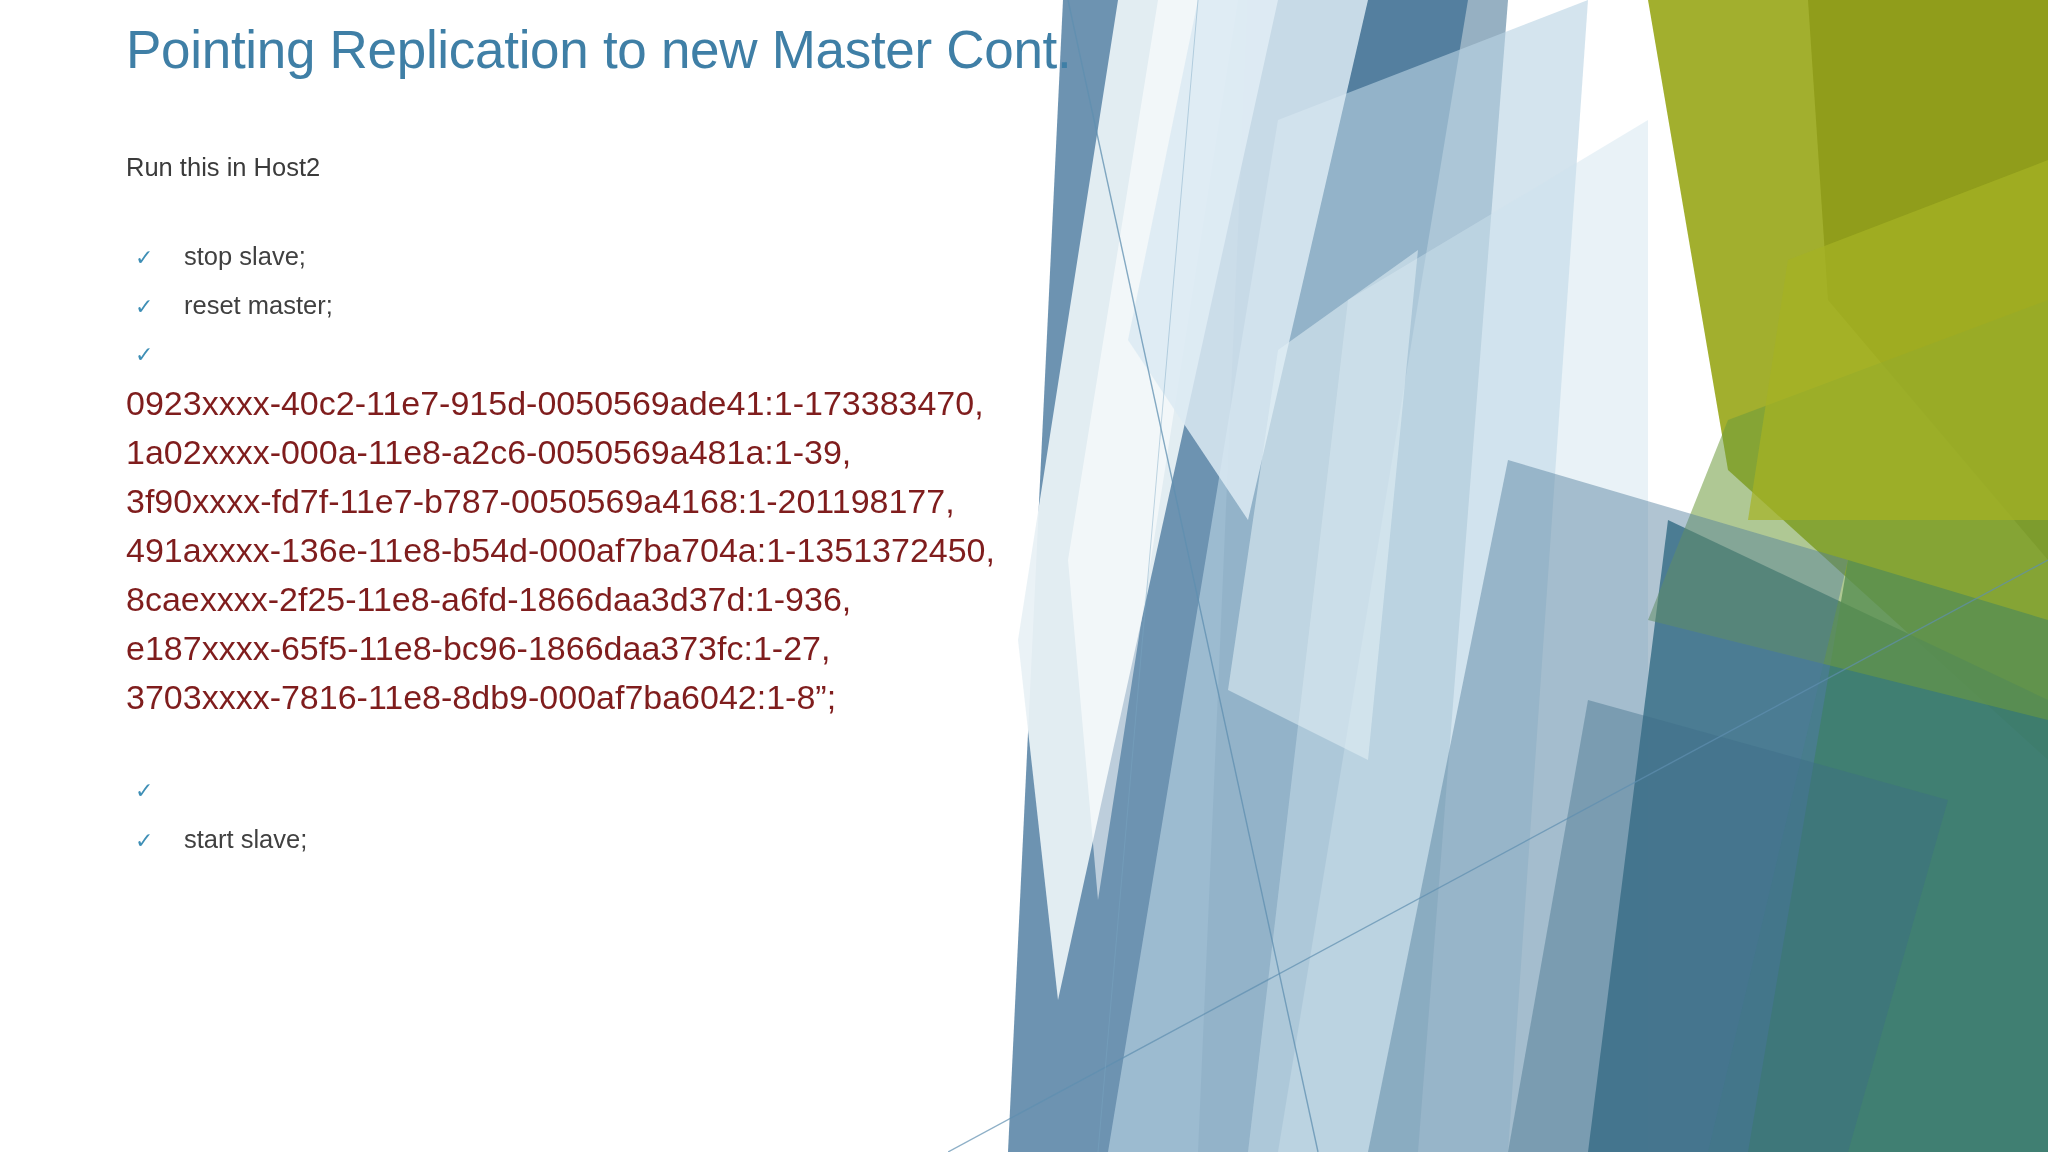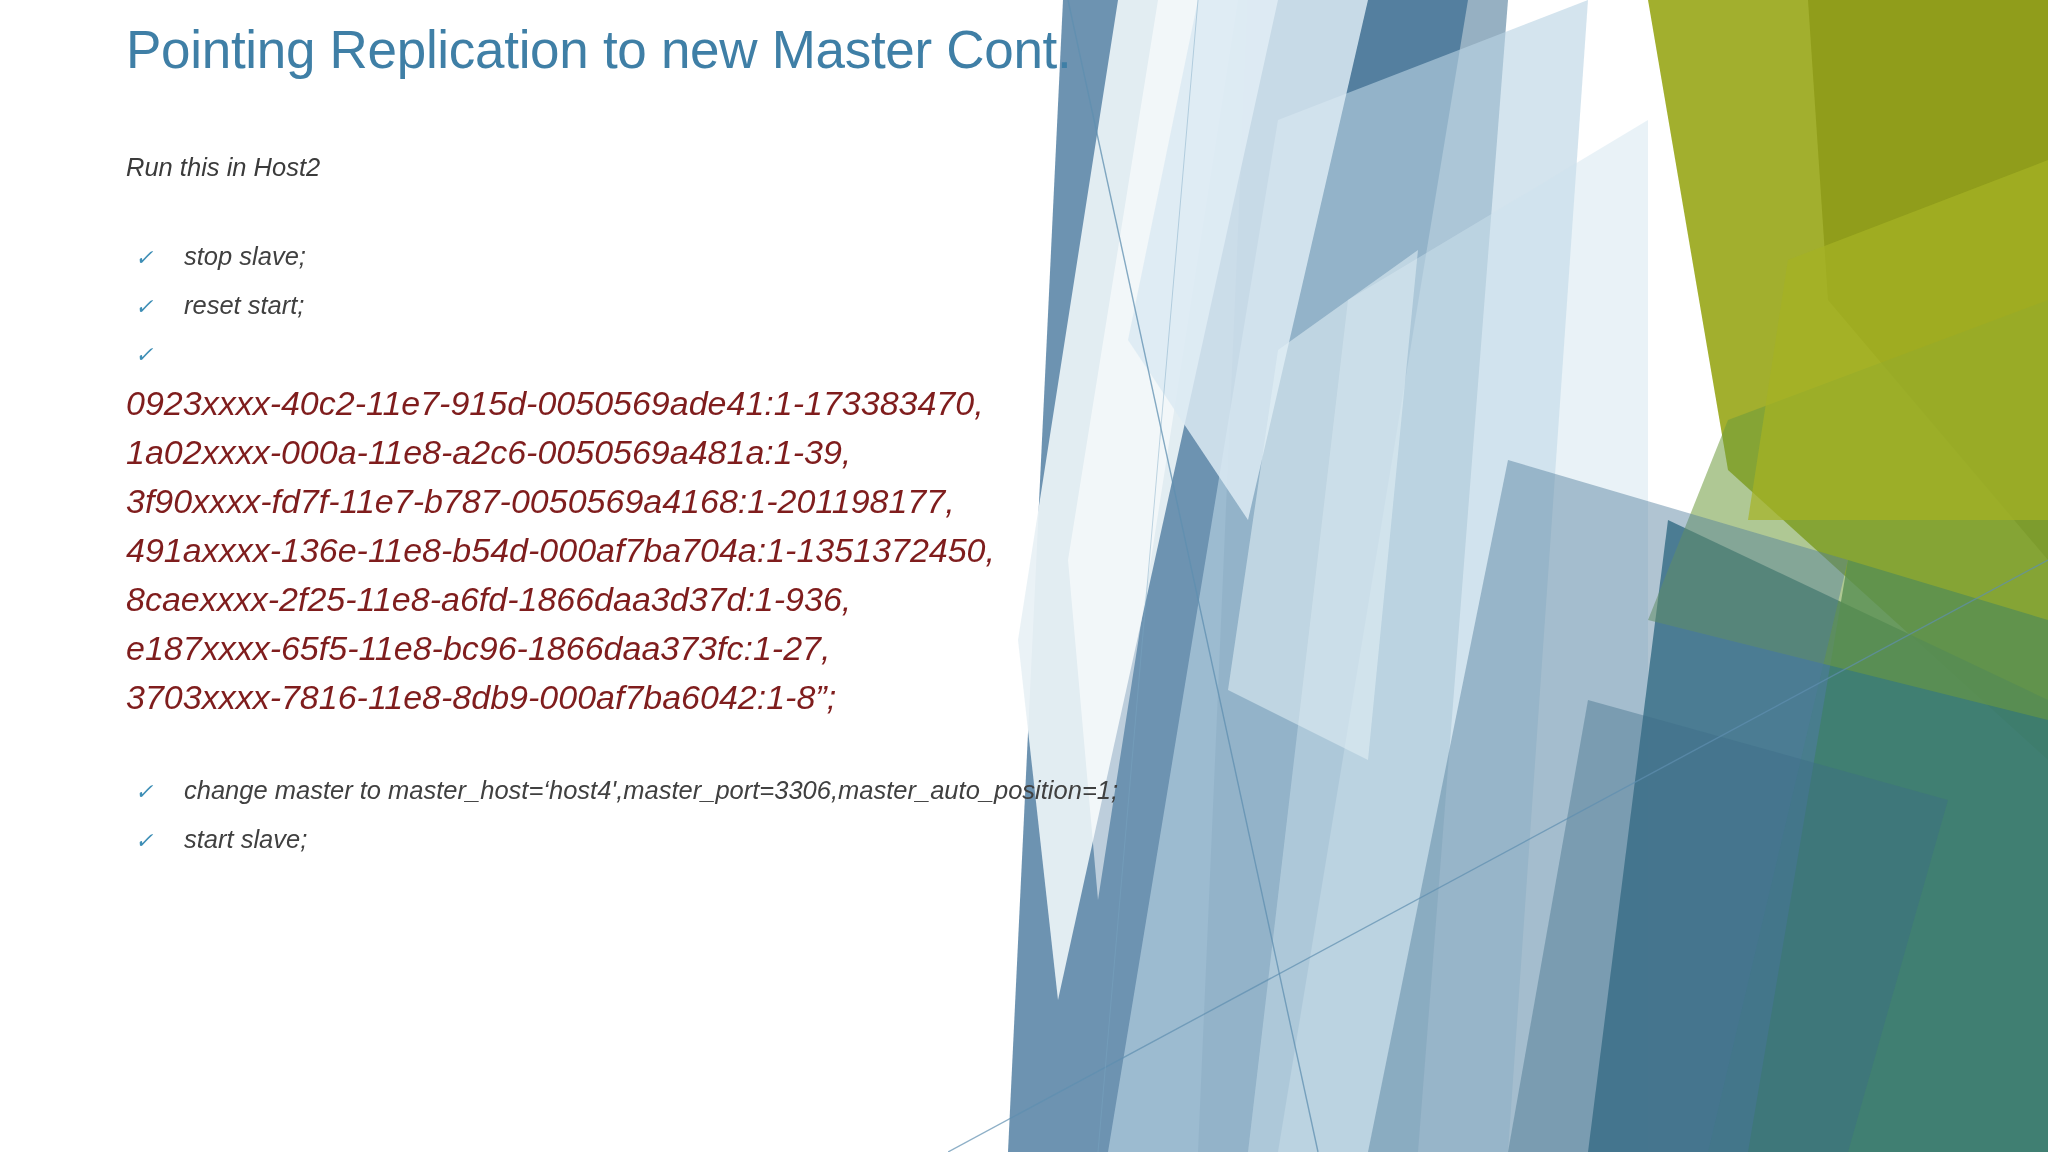--- a/index.html
+++ b/index.html
@@ -59,21 +59,20 @@
   }
 
   #body-block {
     position: absolute;
     left: 126px;
     top: 150px;
     width: 1200px;
     color: #3b3b3b;
     font-size: 25.5px;
     line-height: 1.0;
-    font-style: italic;
   }
 
   .intro-line {
     font-size: 25.5px;
     color: #3b3b3b;
     margin: 0 0 0 0;
     height: 34px;
     line-height: 34px;
     white-space: nowrap;
   }
@@ -164,39 +163,38 @@
       <div class="intro-line">Run this in Host2</div>
 
       <div class="spacer-sm"></div>
 
       <div class="check-item">
         <span class="check-mark">✓</span>
         <span class="check-label">stop slave;</span>
       </div>
       <div class="check-item">
         <span class="check-mark">✓</span>
-        <span class="check-label">reset start;</span>
+        <span class="check-label">reset master;</span>
       </div>
       <div class="check-item">
         <span class="check-mark">✓</span>
       </div>
 
       <div class="gtid-line">0923xxxx-40c2-11e7-915d-0050569ade41:1-173383470,</div>
       <div class="gtid-line">1a02xxxx-000a-11e8-a2c6-0050569a481a:1-39,</div>
       <div class="gtid-line">3f90xxxx-fd7f-11e7-b787-0050569a4168:1-201198177,</div>
       <div class="gtid-line">491axxxx-136e-11e8-b54d-000af7ba704a:1-1351372450,</div>
       <div class="gtid-line">8caexxxx-2f25-11e8-a6fd-1866daa3d37d:1-936,</div>
       <div class="gtid-line">e187xxxx-65f5-11e8-bc96-1866daa373fc:1-27,</div>
       <div class="gtid-line">3703xxxx-7816-11e8-8db9-000af7ba6042:1-8”;</div>
 
       <div class="spacer-md"></div>
 
       <div class="check-item">
         <span class="check-mark">✓</span>
-        <span class="check-label">change master to master_host=‘host4',master_port=3306,master_auto_position=1;</span>
       </div>
       <div class="check-item">
         <span class="check-mark">✓</span>
         <span class="check-label">start slave;</span>
       </div>
 
     </div>
   </div>
 </div>
 

